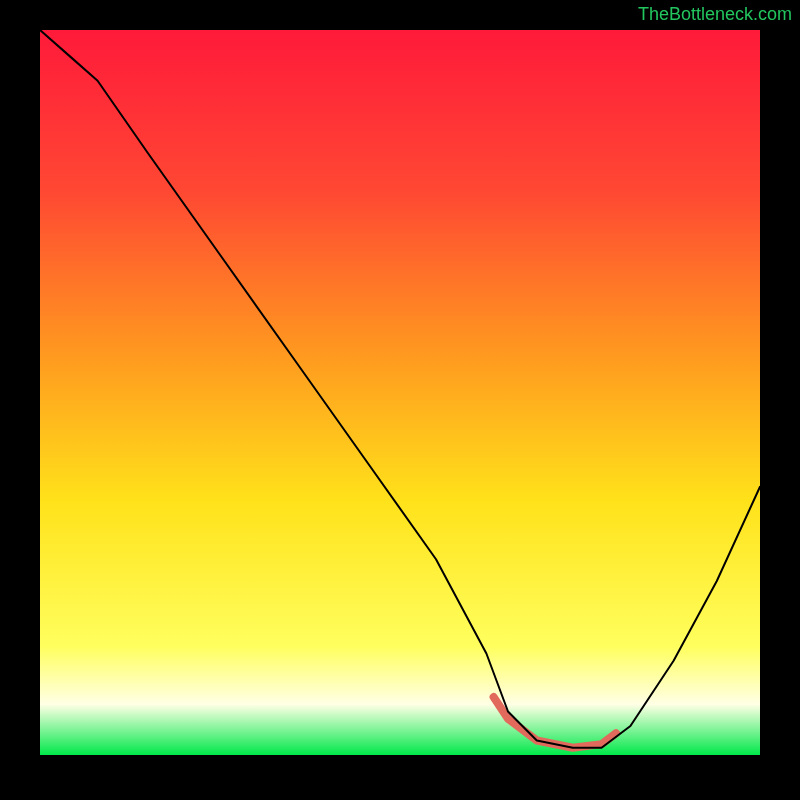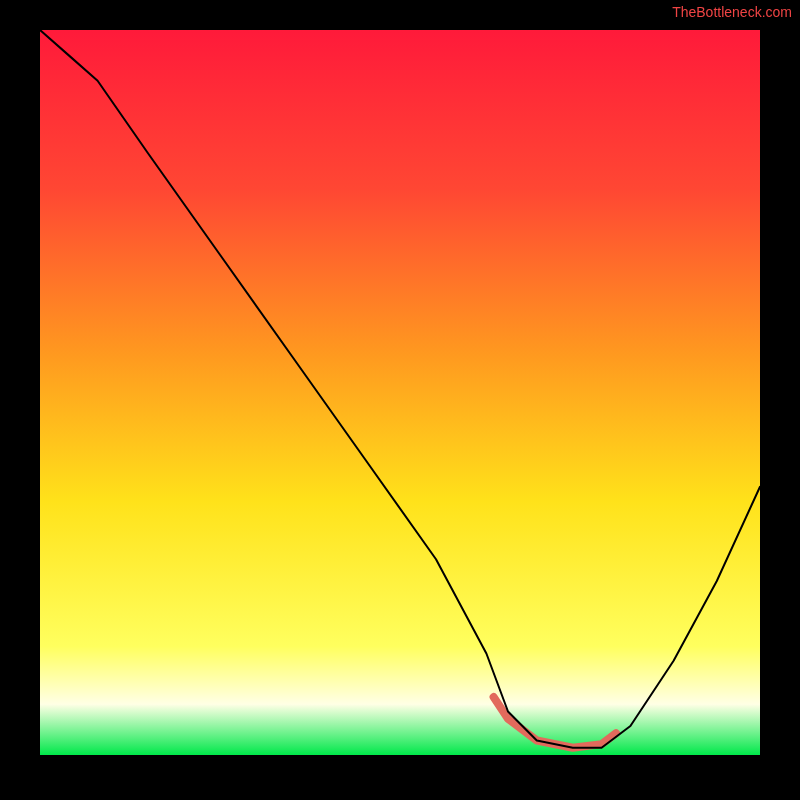--- a/index.html
+++ b/index.html
@@ -13,22 +13,22 @@
   .container {
     position: relative;
     width: 800px;
     height: 800px;
   }
   .watermark {
     position: absolute;
     top: 4px;
     right: 8px;
     font-family: Arial, Helvetica, sans-serif;
-    font-size: 14px;
-    color: #ef4444;
+    font-size: 18px;
+    color: #22c55e;
     z-index: 5;
   }
   svg {
     display: block;
   }
 </style>
 </head>
 <body>
 
 <div class="container">

